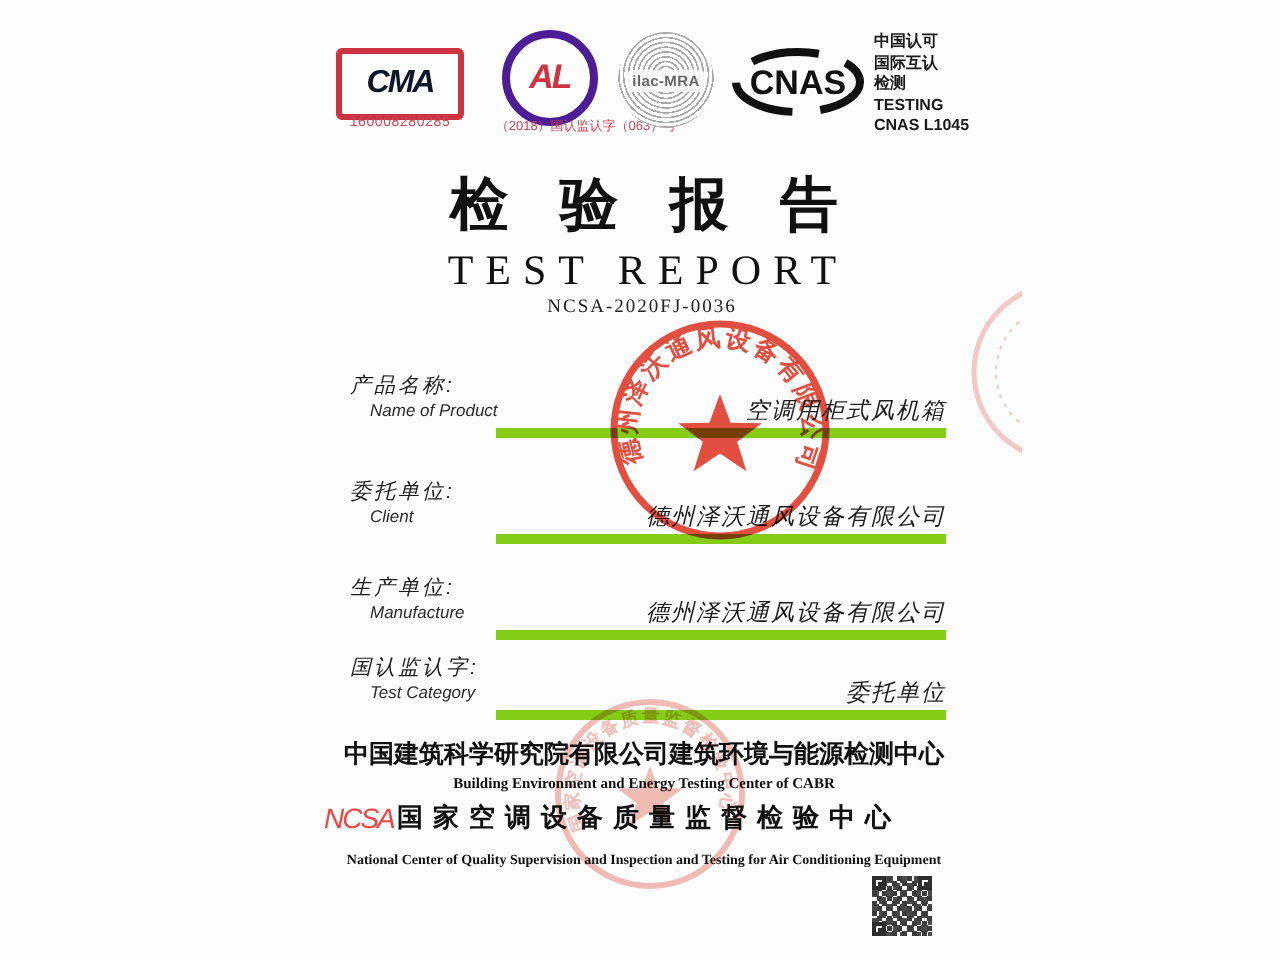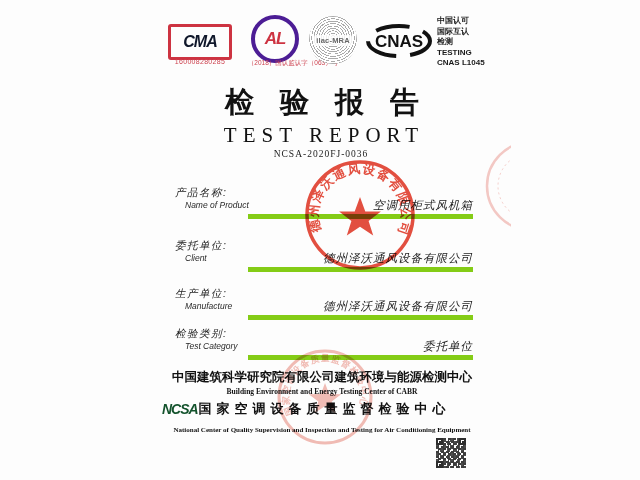--- a/index.html
+++ b/index.html
@@ -36,21 +36,21 @@
   
   .f-row{position:absolute;left:0;top:0;width:552px;height:40px;font-style:italic;}
   .f-cn{position:absolute;left:175px;top:6px;font-size:10.5px;letter-spacing:1.5px;color:#1d1d1d;}
   .f-en{position:absolute;left:175px;top:20px;font-size:8.5px;color:#2a2a2a;margin-left:10px;}
   .f-line{position:absolute;left:248px;top:18px;width:225px;height:16px;border-bottom:5px solid #84cc16;
     text-align:right;font-size:11.5px;letter-spacing:1px;color:#1d1d1d;}
   
   .org1-cn{left:0;top:369px;width:644px;text-align:center;font-size:12.5px;font-weight:700;color:#111;}
   .org1-en{left:0;top:387px;width:644px;text-align:center;font-family:"Liberation Serif",serif;
     font-size:7.5px;font-weight:700;color:#111;}
-  .ncsa-mark{left:162px;top:401px;font-size:14px;font-weight:700;font-style:italic;color:#14532d;letter-spacing:-1px;}
+  .ncsa-mark{left:162px;top:401px;font-size:14px;font-weight:400;font-style:italic;color:#ef4444;letter-spacing:-1px;}
   .org2-cn{left:0;top:400px;width:644px;text-align:center;font-size:13px;font-weight:700;
     letter-spacing:5px;text-indent:5px;color:#111;}
   .org2-en{left:0;top:426px;width:644px;text-align:center;font-family:"Liberation Serif",serif;
     font-size:7px;font-weight:700;color:#111;}
   
   .qr{left:436px;top:438px;width:30px;height:30px;
     background-image:
       repeating-conic-gradient(#222 0% 25%,transparent 0% 50%),
       repeating-conic-gradient(transparent 0% 25%,#333 0% 50%);
     background-size:5px 5px,7px 7px;opacity:.88;}
@@ -110,21 +110,21 @@
     <span class="f-cn">委托单位:</span>
     <span class="f-en">Client</span>
     <span class="f-line">德州泽沃通风设备有限公司</span>
   </div>
   <div class="f-row" style="top:281px;">
     <span class="f-cn">生产单位:</span>
     <span class="f-en">Manufacture</span>
     <span class="f-line">德州泽沃通风设备有限公司</span>
   </div>
   <div class="f-row" style="top:321px;">
-    <span class="f-cn">检验类别:</span>
+    <span class="f-cn">国认监认字:</span>
     <span class="f-en">Test Category</span>
     <span class="f-line">委托单位</span>
   </div>
 
   <svg class="abs stamp stamp-main" width="124" height="124" viewBox="0 0 124 124">
     <circle cx="62" cy="62" r="53" fill="none" stroke="#e0301e" stroke-width="3.5"></circle>
     <polygon points="62,44 67.3,58.4 82.9,58.6 70.6,67.9 75.2,82.6 62,73.8 48.8,82.6 53.4,67.9 41.1,58.6 56.7,58.4" fill="#e0301e"></polygon>
     <defs>
       <path id="sealArc" d="M 23.9 79.8 A 42 42 0 1 1 100.1 79.8" fill="none"></path>
     </defs>

